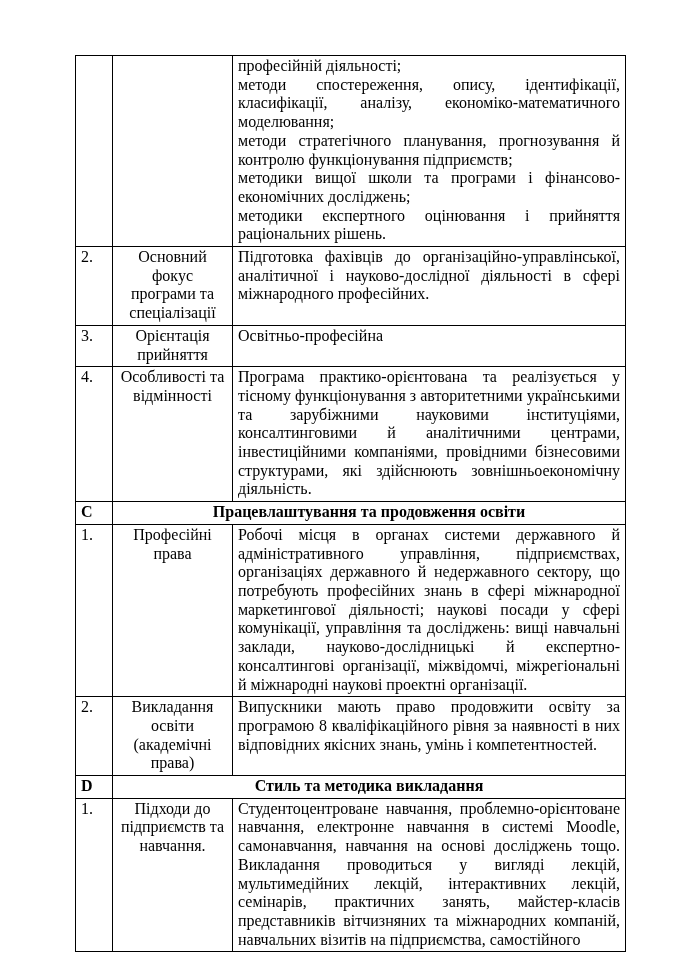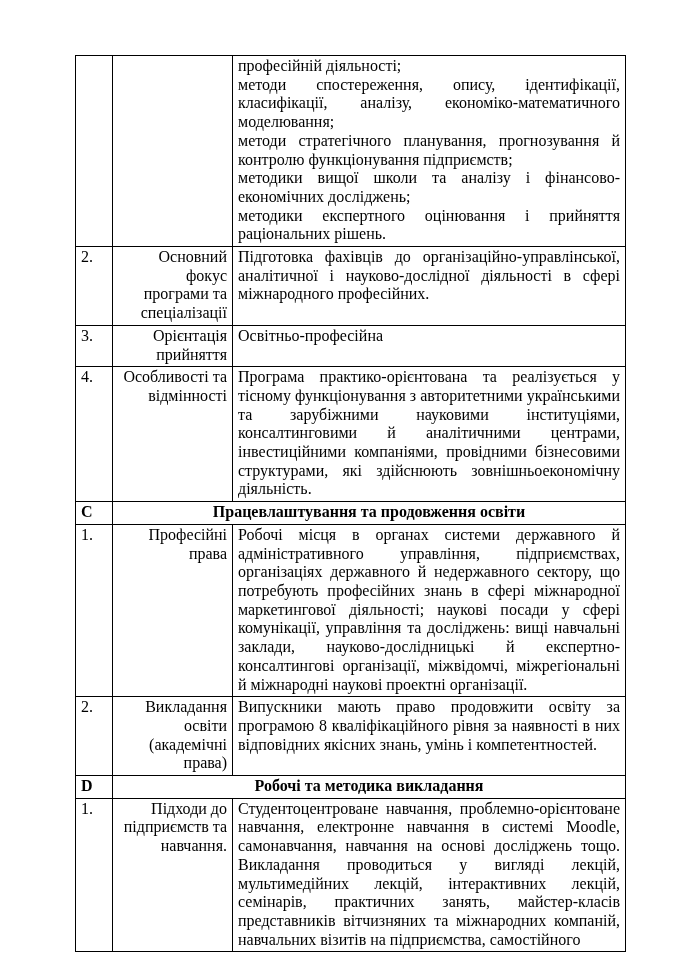--- a/index.html
+++ b/index.html
@@ -28,21 +28,21 @@
     font-size: 16px;
     line-height: 18.7px;
     padding: 1px 5px 2px 5px;
     overflow: hidden;
   }
   .doc-table td.num {
     padding-left: 5px;
     padding-right: 2px;
   }
   .doc-table td.label {
-    text-align: right;
+    text-align: center;
   }
   .doc-table td.content p.para {
     margin: 0;
     text-align: justify;
   }
   .doc-table tr.section-row td {
     font-weight: bold;
   }
   .doc-table tr.section-row td.section-title {
     text-align: center;
@@ -60,21 +60,21 @@
       <col style="width:393px">
     </colgroup>
     <tbody>
         <tr>
           <td class="num"></td>
           <td class="label"></td>
           <td class="content">
             <p class="para">професійній діяльності;</p>
             <p class="para">методи спостереження, опису, ідентифікації, класифікації, аналізу, економіко-математичного моделювання;</p>
             <p class="para">методи стратегічного планування, прогнозування й контролю функціонування підприємств;</p>
-            <p class="para">методики вищої школи та аналізу і фінансово-економічних досліджень;</p>
+            <p class="para">методики вищої школи та програми і фінансово-економічних досліджень;</p>
             <p class="para">методики експертного оцінювання і прийняття раціональних рішень.</p>
           </td>
         </tr>
         <tr>
           <td class="num">2.</td>
           <td class="label">Основний фокус програми та спеціалізації</td>
           <td class="content">
             <p class="para">Підготовка фахівців до організаційно-управлінської, аналітичної і науково-дослідної діяльності в сфері міжнародного професійних.</p>
           </td>
         </tr>
@@ -105,21 +105,21 @@
         </tr>
         <tr>
           <td class="num">2.</td>
           <td class="label">Викладання освіти (академічні права)</td>
           <td class="content">
             <p class="para">Випускники мають право продовжити освіту за програмою 8 кваліфікаційного рівня за наявності в них відповідних якісних знань, умінь і компетентностей.</p>
           </td>
         </tr>
         <tr class="section-row">
           <td class="num">D</td>
-          <td class="section-title" colspan="2">Робочі та методика викладання</td>
+          <td class="section-title" colspan="2">Стиль та методика викладання</td>
         </tr>
         <tr>
           <td class="num">1.</td>
           <td class="label">Підходи до підприємств та навчання.</td>
           <td class="content">
             <p class="para">Студентоцентроване навчання, проблемно-орієнтоване навчання, електронне навчання в системі Moodle, самонавчання, навчання на основі досліджень тощо. Викладання проводиться у вигляді лекцій, мультимедійних лекцій, інтерактивних лекцій, семінарів, практичних занять, майстер-класів представників вітчизняних та міжнародних компаній, навчальних візитів на підприємства, самостійного</p>
           </td>
         </tr>
       </tbody>
   </table>

